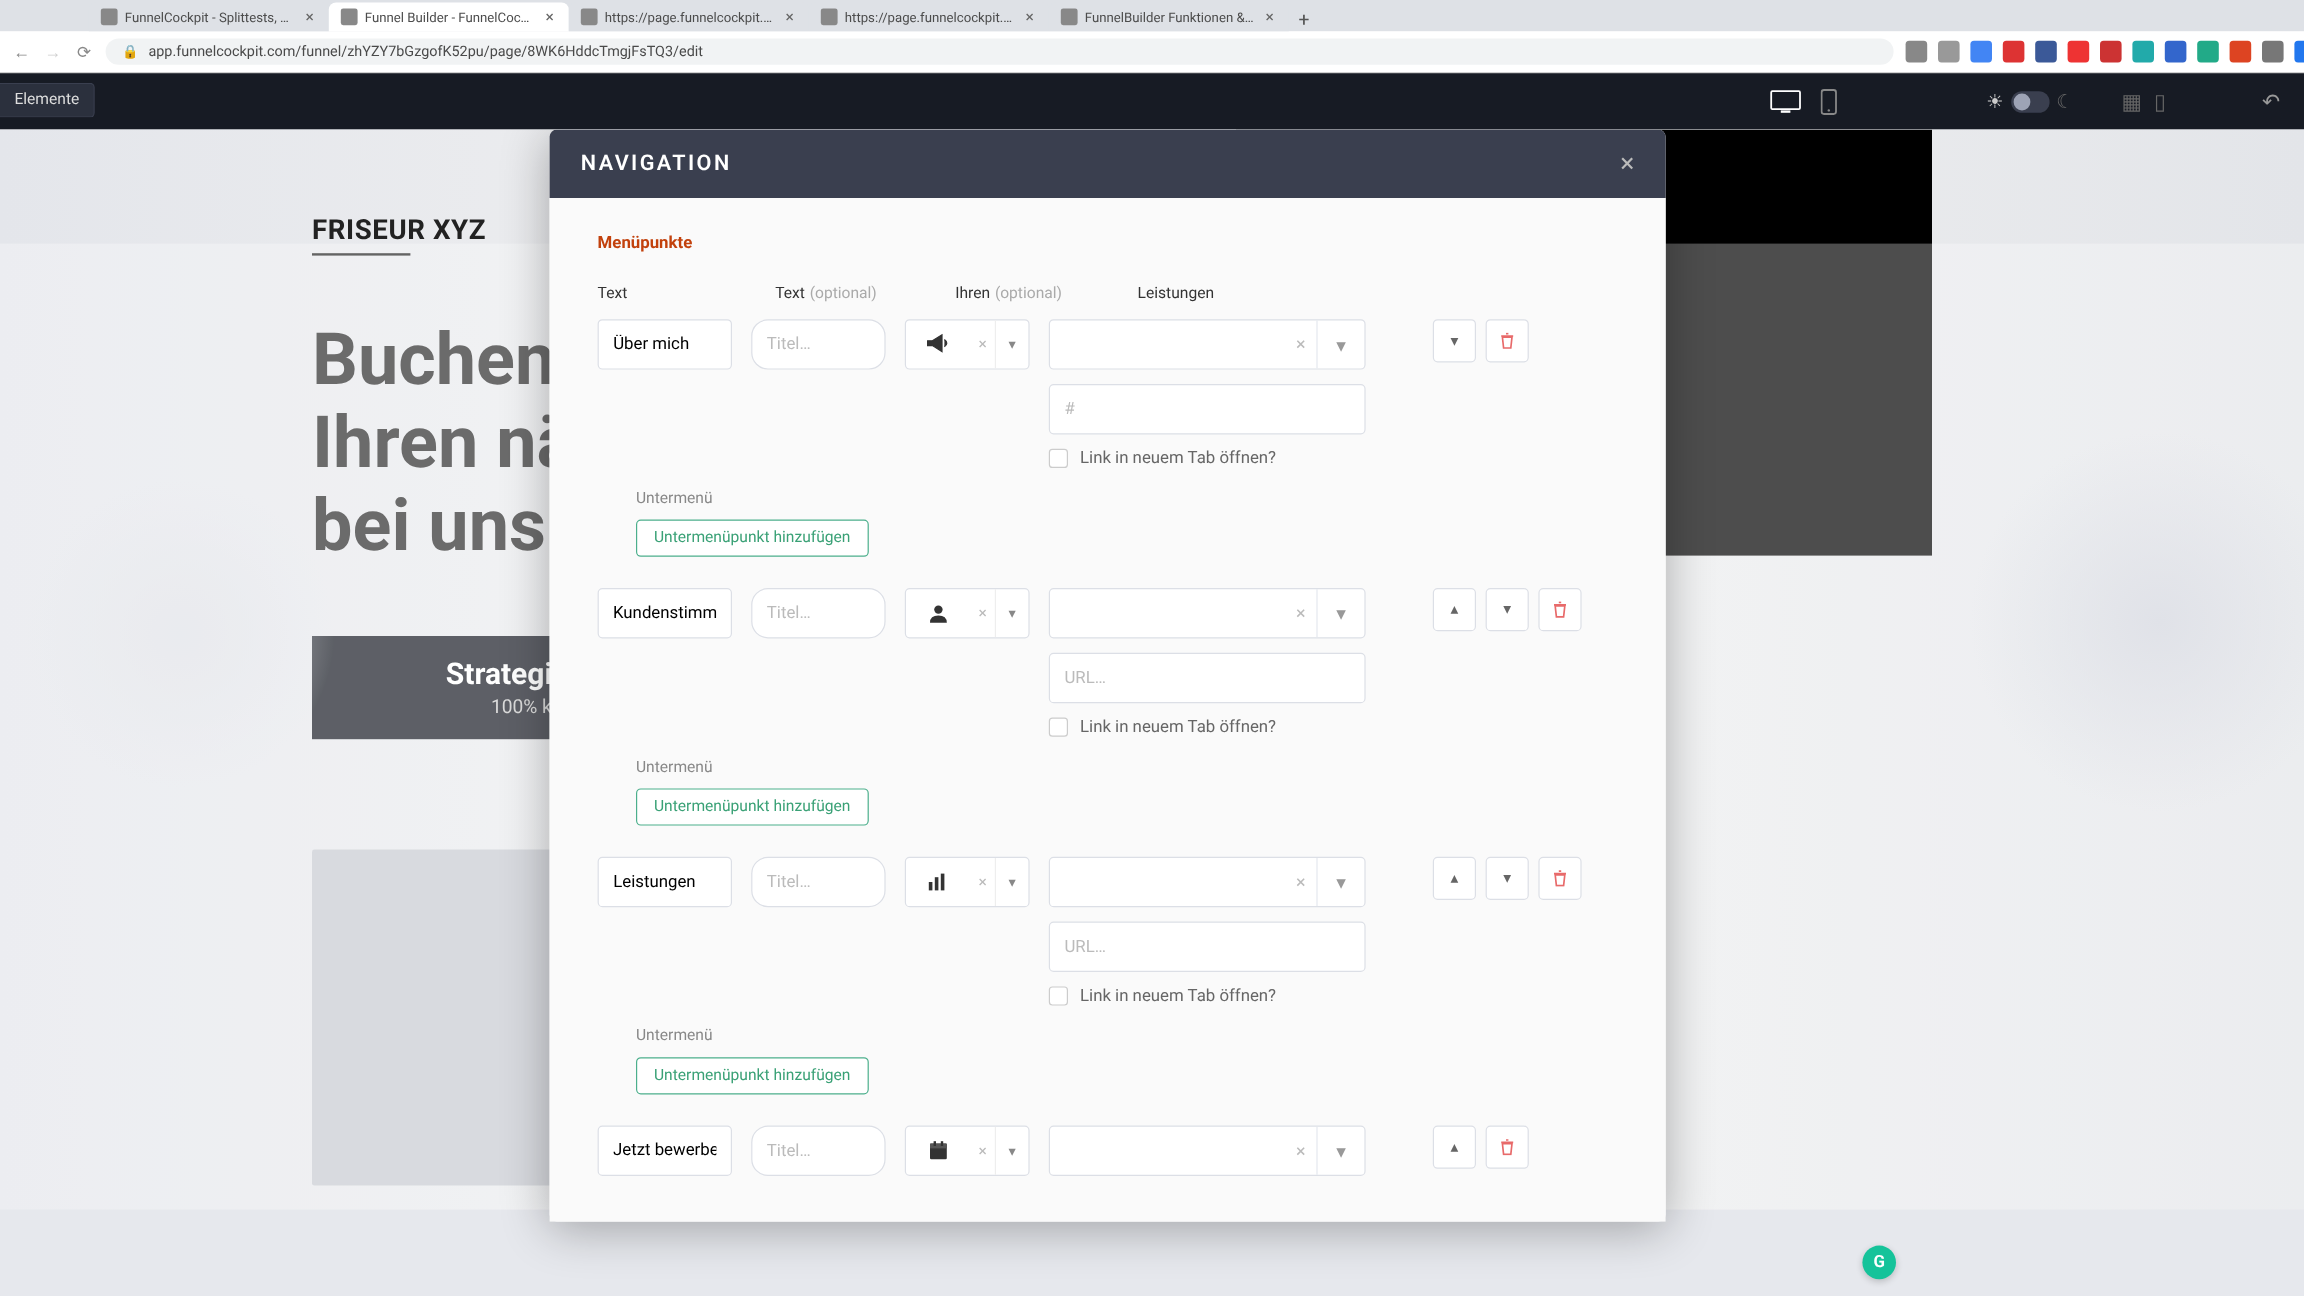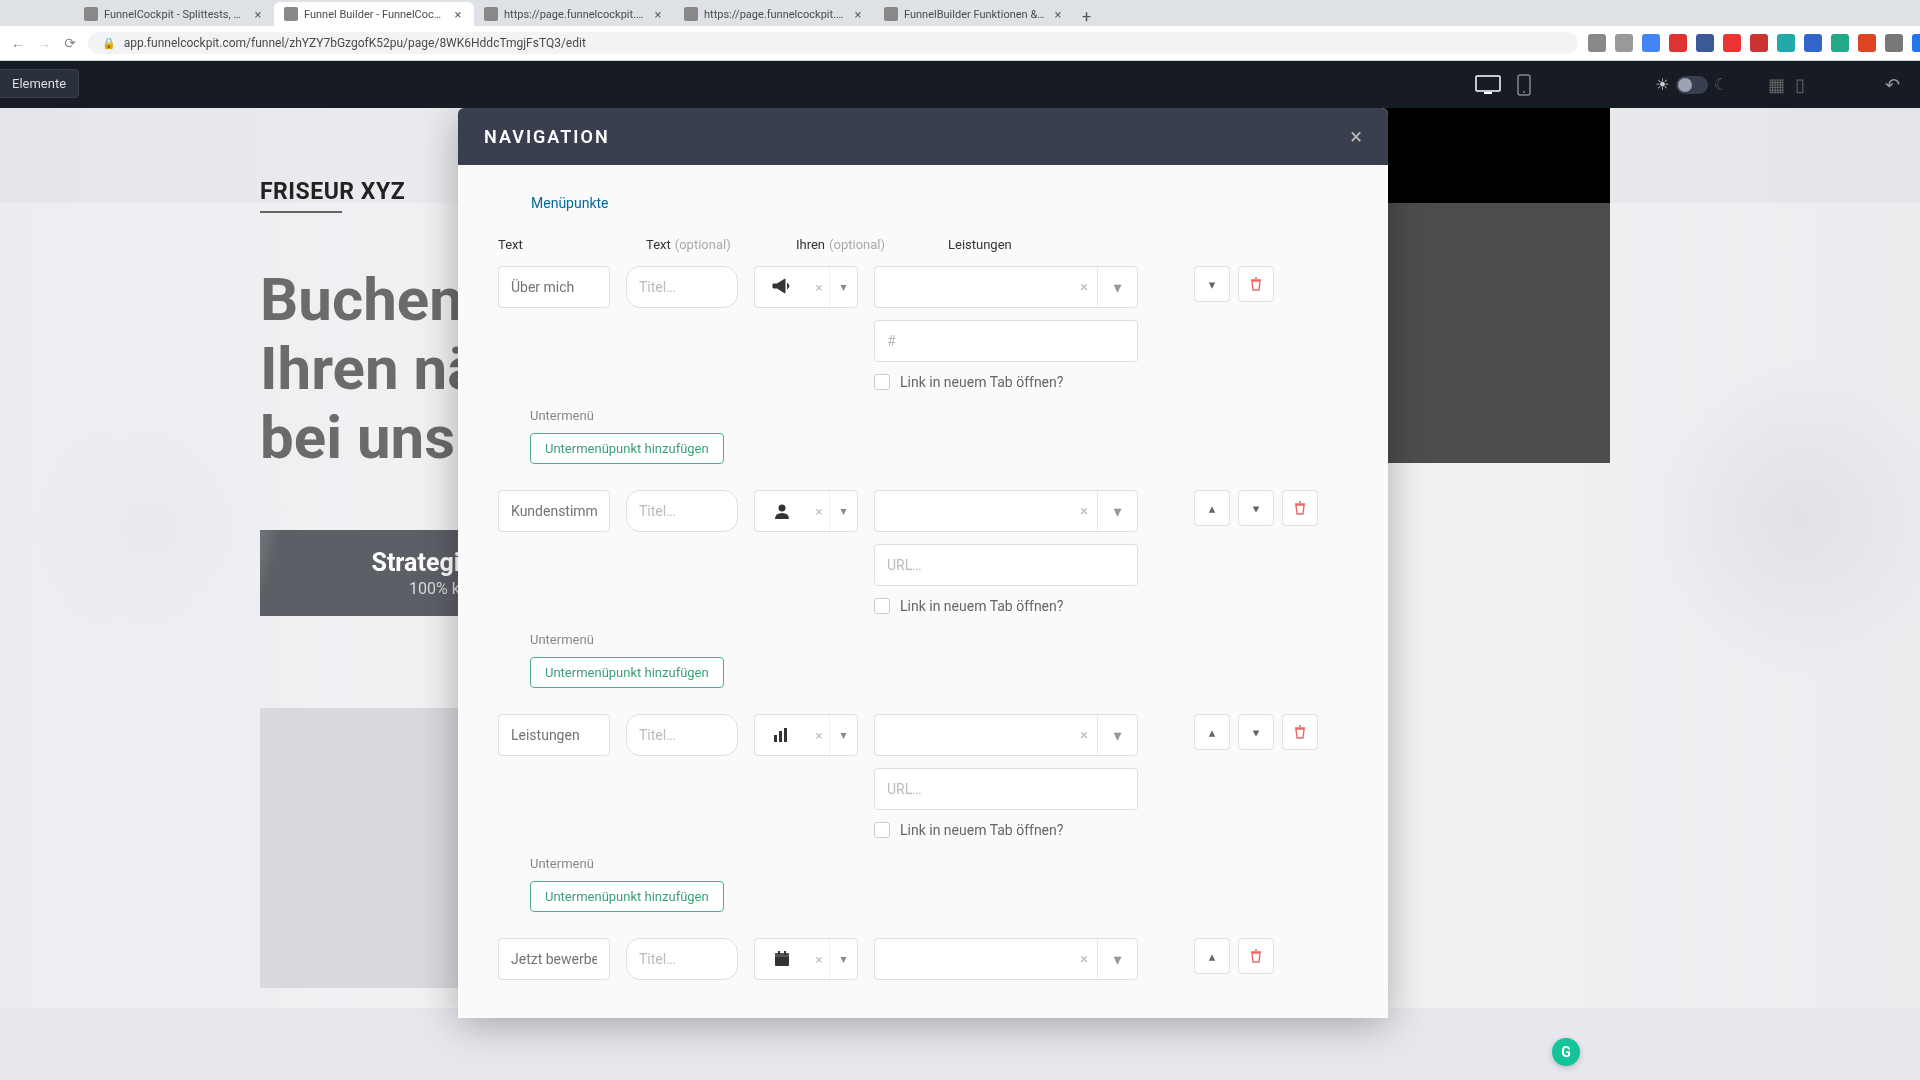--- a/index.html
+++ b/index.html
@@ -56,31 +56,31 @@
   .video-box { position:absolute; top: 0px; right: 310px; width: 580px; height: 355px; background:#000; }
   .img-placeholder { position:absolute; top: 600px; left: 260px; width: 420px; height: 280px; background: #c8cbd2; border-radius:2px; }
 
   
   .overlay { position: absolute; inset: 0; background: rgba(255,255,255,0.3); pointer-events:none; top: 95px; }
   .modal { position:absolute; top: 0; left: 458px; width: 930px; background: #fff; border-radius: 6px; box-shadow: 0 6px 40px rgba(0,0,0,.3); }
   .modal-head { background: #3a3f4f; color:#fff; padding: 16px 26px; border-radius: 6px 6px 0 0; display:flex; align-items:center; }
   .modal-title { font-size: 18px; font-weight: 600; letter-spacing: 2px; }
   .modal-close { margin-left:auto; font-size: 22px; color:#bbb; cursor:pointer; }
   .modal-body { padding: 30px 40px 30px 40px; background:#fafafa; }
-  .section-label { font-size: 14px; font-weight:400; color:#0369a1; margin-bottom: 26px; margin-left: 33px; }
+  .section-label { font-size: 14px; font-weight:700; color:#c2410c; margin-bottom: 26px; }
   .col-headers { display:flex; gap: 0; font-size: 13px; color:#333; margin-bottom: 14px; }
   .col-headers .opt { color:#aaa; margin-left:4px; }
   .ch-text { width: 148px; }
   .ch-title { width: 150px; }
   .ch-icon { width: 152px; }
   .ch-link { flex:1; }
 
   .menu-item { margin-bottom: 8px; }
   .row { display:flex; gap: 16px; align-items:flex-start; }
-  .inp { height: 42px; border:1px solid #dcdfe6; border-radius:4px; padding: 0 12px; font-size:14px; color:#737373; background:#fff; }
+  .inp { height: 42px; border:1px solid #dcdfe6; border-radius:4px; padding: 0 12px; font-size:14px; color:#000000; background:#fff; }
   .inp::placeholder { color:#bbb; }
   .w-text { width: 112px; }
   .w-title { width: 112px; border-radius: 14px; }
   .icon-select { width: 104px; height:42px; border:1px solid #dcdfe6; border-radius:4px; display:flex; align-items:center; background:#fff; }
   .icon-select .ico { flex:1; display:flex; align-items:center; justify-content:center; font-size:18px; color:#444; }
   .icon-select .clr { width:20px; text-align:center; color:#bbb; font-size:13px; }
   .icon-select .dd { width:28px; text-align:center; color:#888; border-left:1px solid #eee; height:100%; display:flex; align-items:center; justify-content:center; font-size:12px; }
   .link-col { display:flex; flex-direction:column; gap: 12px; }
   .link-select { width: 264px; height:42px; border:1px solid #dcdfe6; border-radius:4px; display:flex; align-items:center; background:#fff; }
   .link-select .body { flex:1; padding:0 10px; }

